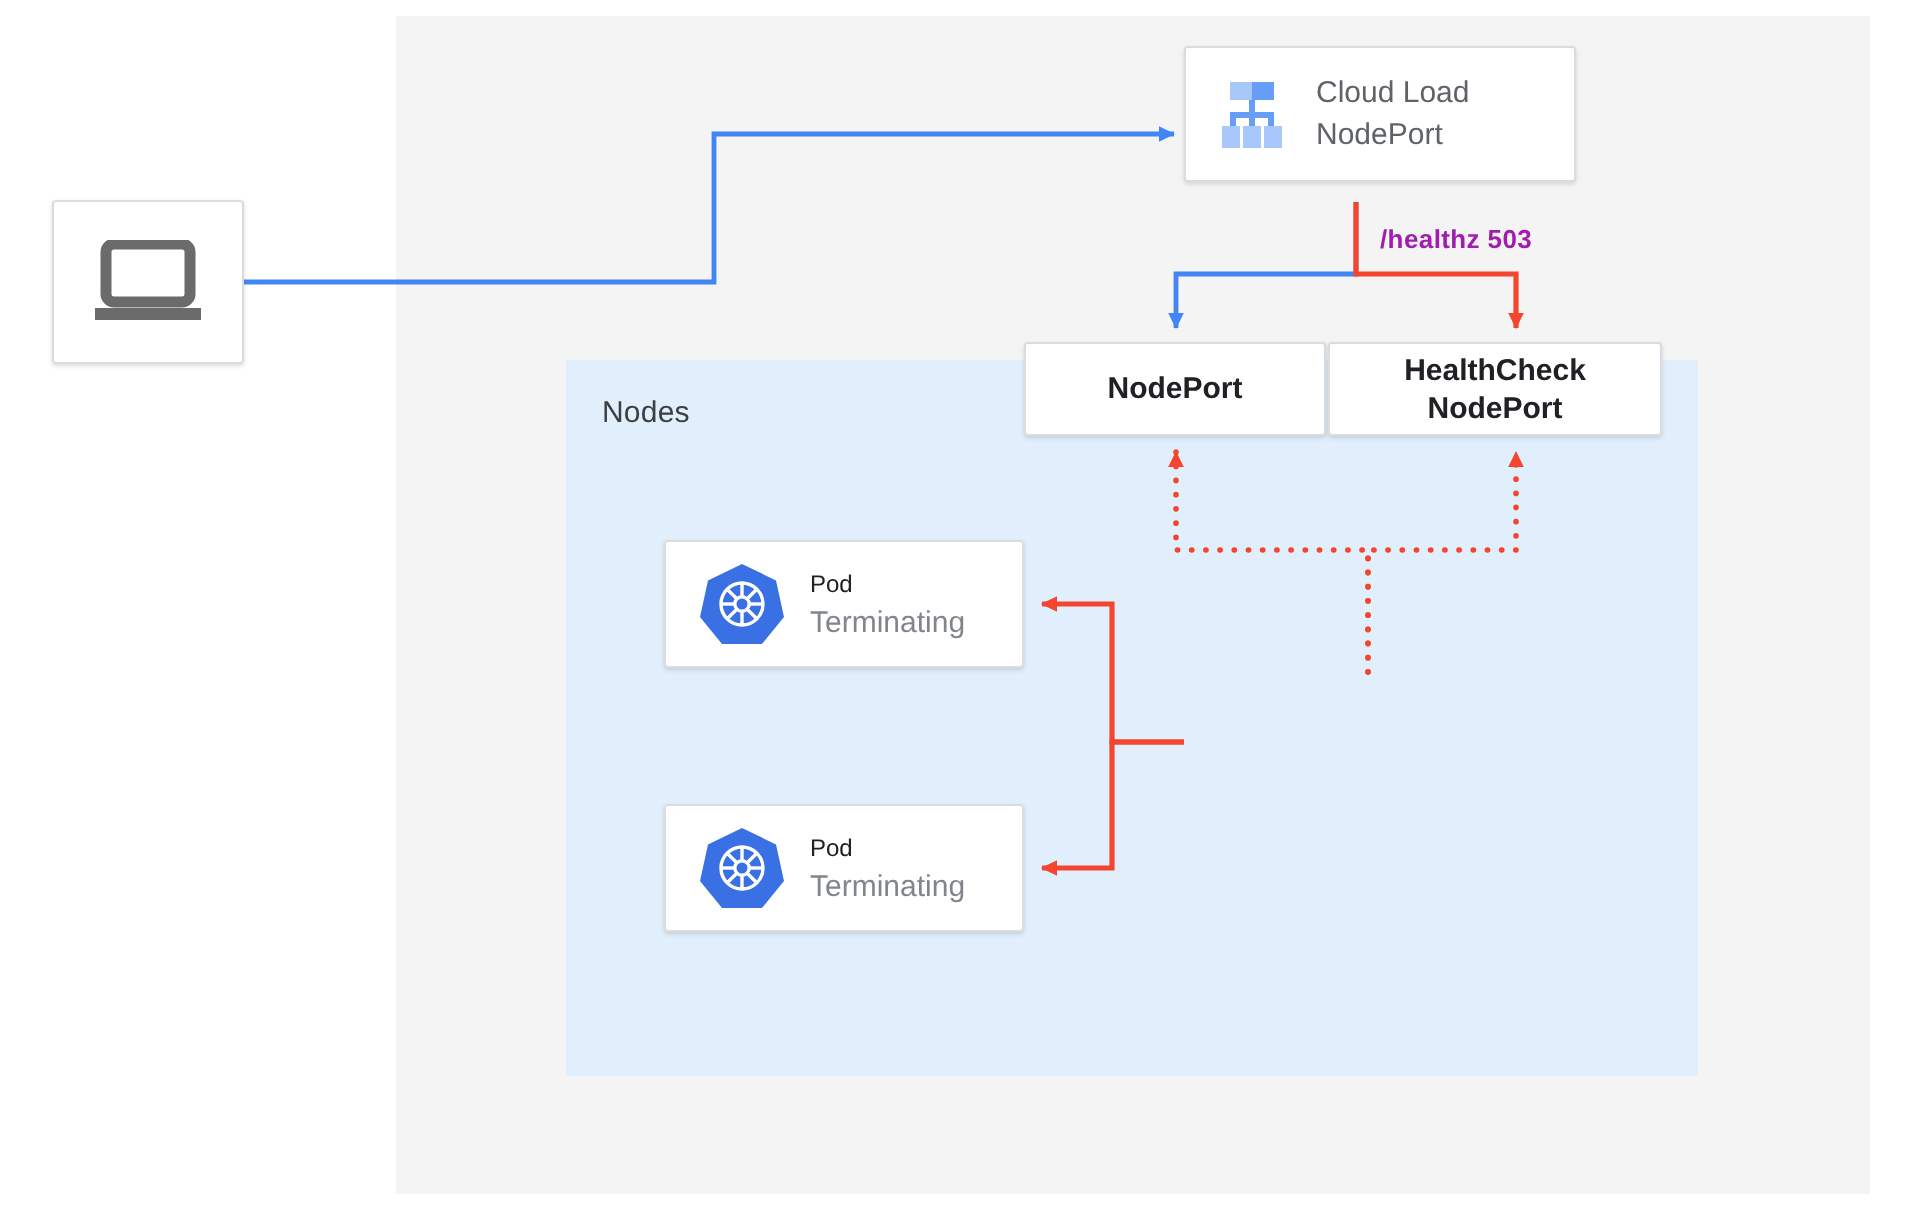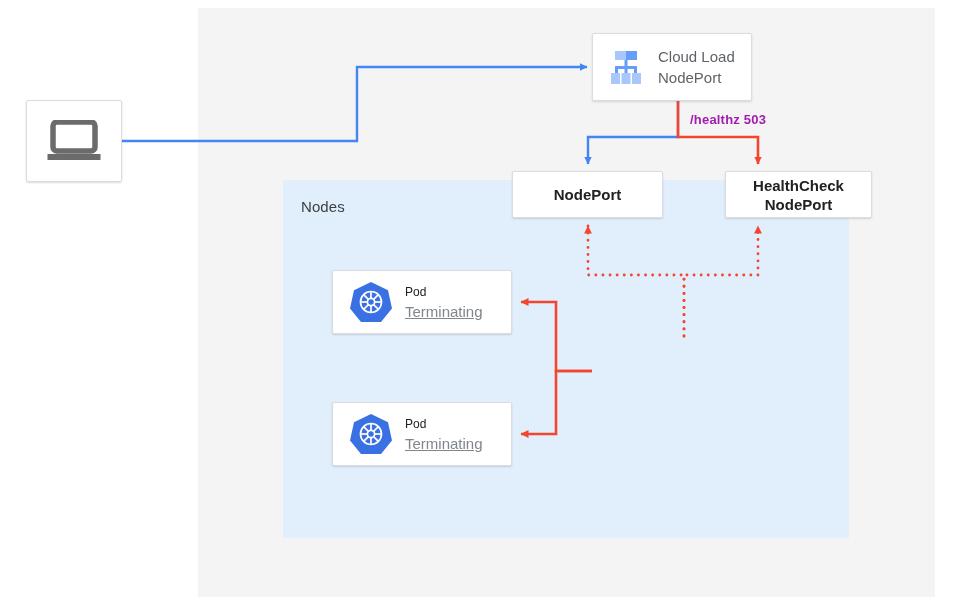--- a/index.html
+++ b/index.html
@@ -20,44 +20,44 @@
   .card{position:absolute;background:#ffffff;border:1px solid #dadce0;
         border-radius:2px;box-sizing:border-box;
         box-shadow:0 1px 2px rgba(60,64,67,.18);}
 
   
   #card-laptop{left:26px;top:100px;width:96px;height:82px;}
   .laptop-ico{position:absolute;left:50%;top:50%;
         transform:translate(-50%,-50%);width:56px;height:42px;}
 
   
-  #card-clb{left:592px;top:33px;width:160px;height:68px;}
+  #card-clb{left:592px;top:23px;width:196px;height:68px;}
   #card-clb .ico{position:absolute;left:13px;top:50%;transform:translateY(-50%);
         width:40px;height:40px;}
   #card-clb .txt{position:absolute;left:65px;top:50%;transform:translateY(-50%);
         font-size:15px;line-height:21px;color:#5f6368;}
 
   
   #card-nodeport{left:512px;top:171px;width:151px;height:47px;}
-  #card-hcnodeport{left:725px;top:171px;width:147px;height:47px;}
+  #card-hcnodeport{left:664px;top:171px;width:167px;height:47px;}
   .np-label{position:absolute;left:0;top:0;width:100%;height:100%;
         display:flex;align-items:center;justify-content:center;text-align:center;
         font-size:15px;font-weight:bold;color:#202124;line-height:19px;}
 
   
   #card-pod1{left:332px;top:270px;width:180px;height:64px;}
   #card-pod2{left:332px;top:402px;width:180px;height:64px;}
   #card-kproxy{left:592px;top:336px;width:184px;height:70px;}
 
   .k8s-ico{position:absolute;left:16px;top:50%;transform:translateY(-50%);
         width:44px;height:44px;}
   .entity-txt{position:absolute;left:72px;top:50%;transform:translateY(-50%);}
   #card-kproxy .entity-txt{left:78px;}
   .entity-title{font-size:12px;color:#202124;line-height:20px;}
-  .entity-sub{font-size:15px;color:#80868b;line-height:20px;text-decoration:underline;}
+  .entity-sub{font-size:15px;color:#80868b;line-height:20px;}
 
   
   .healthz{position:absolute;left:690px;top:112px;font-size:13px;
         font-weight:bold;color:#a21caf;letter-spacing:.2px;}
 
   svg.wires{position:absolute;left:0;top:0;width:953px;height:612px;
         pointer-events:none;}
 </style>
 </head>
 <body>

